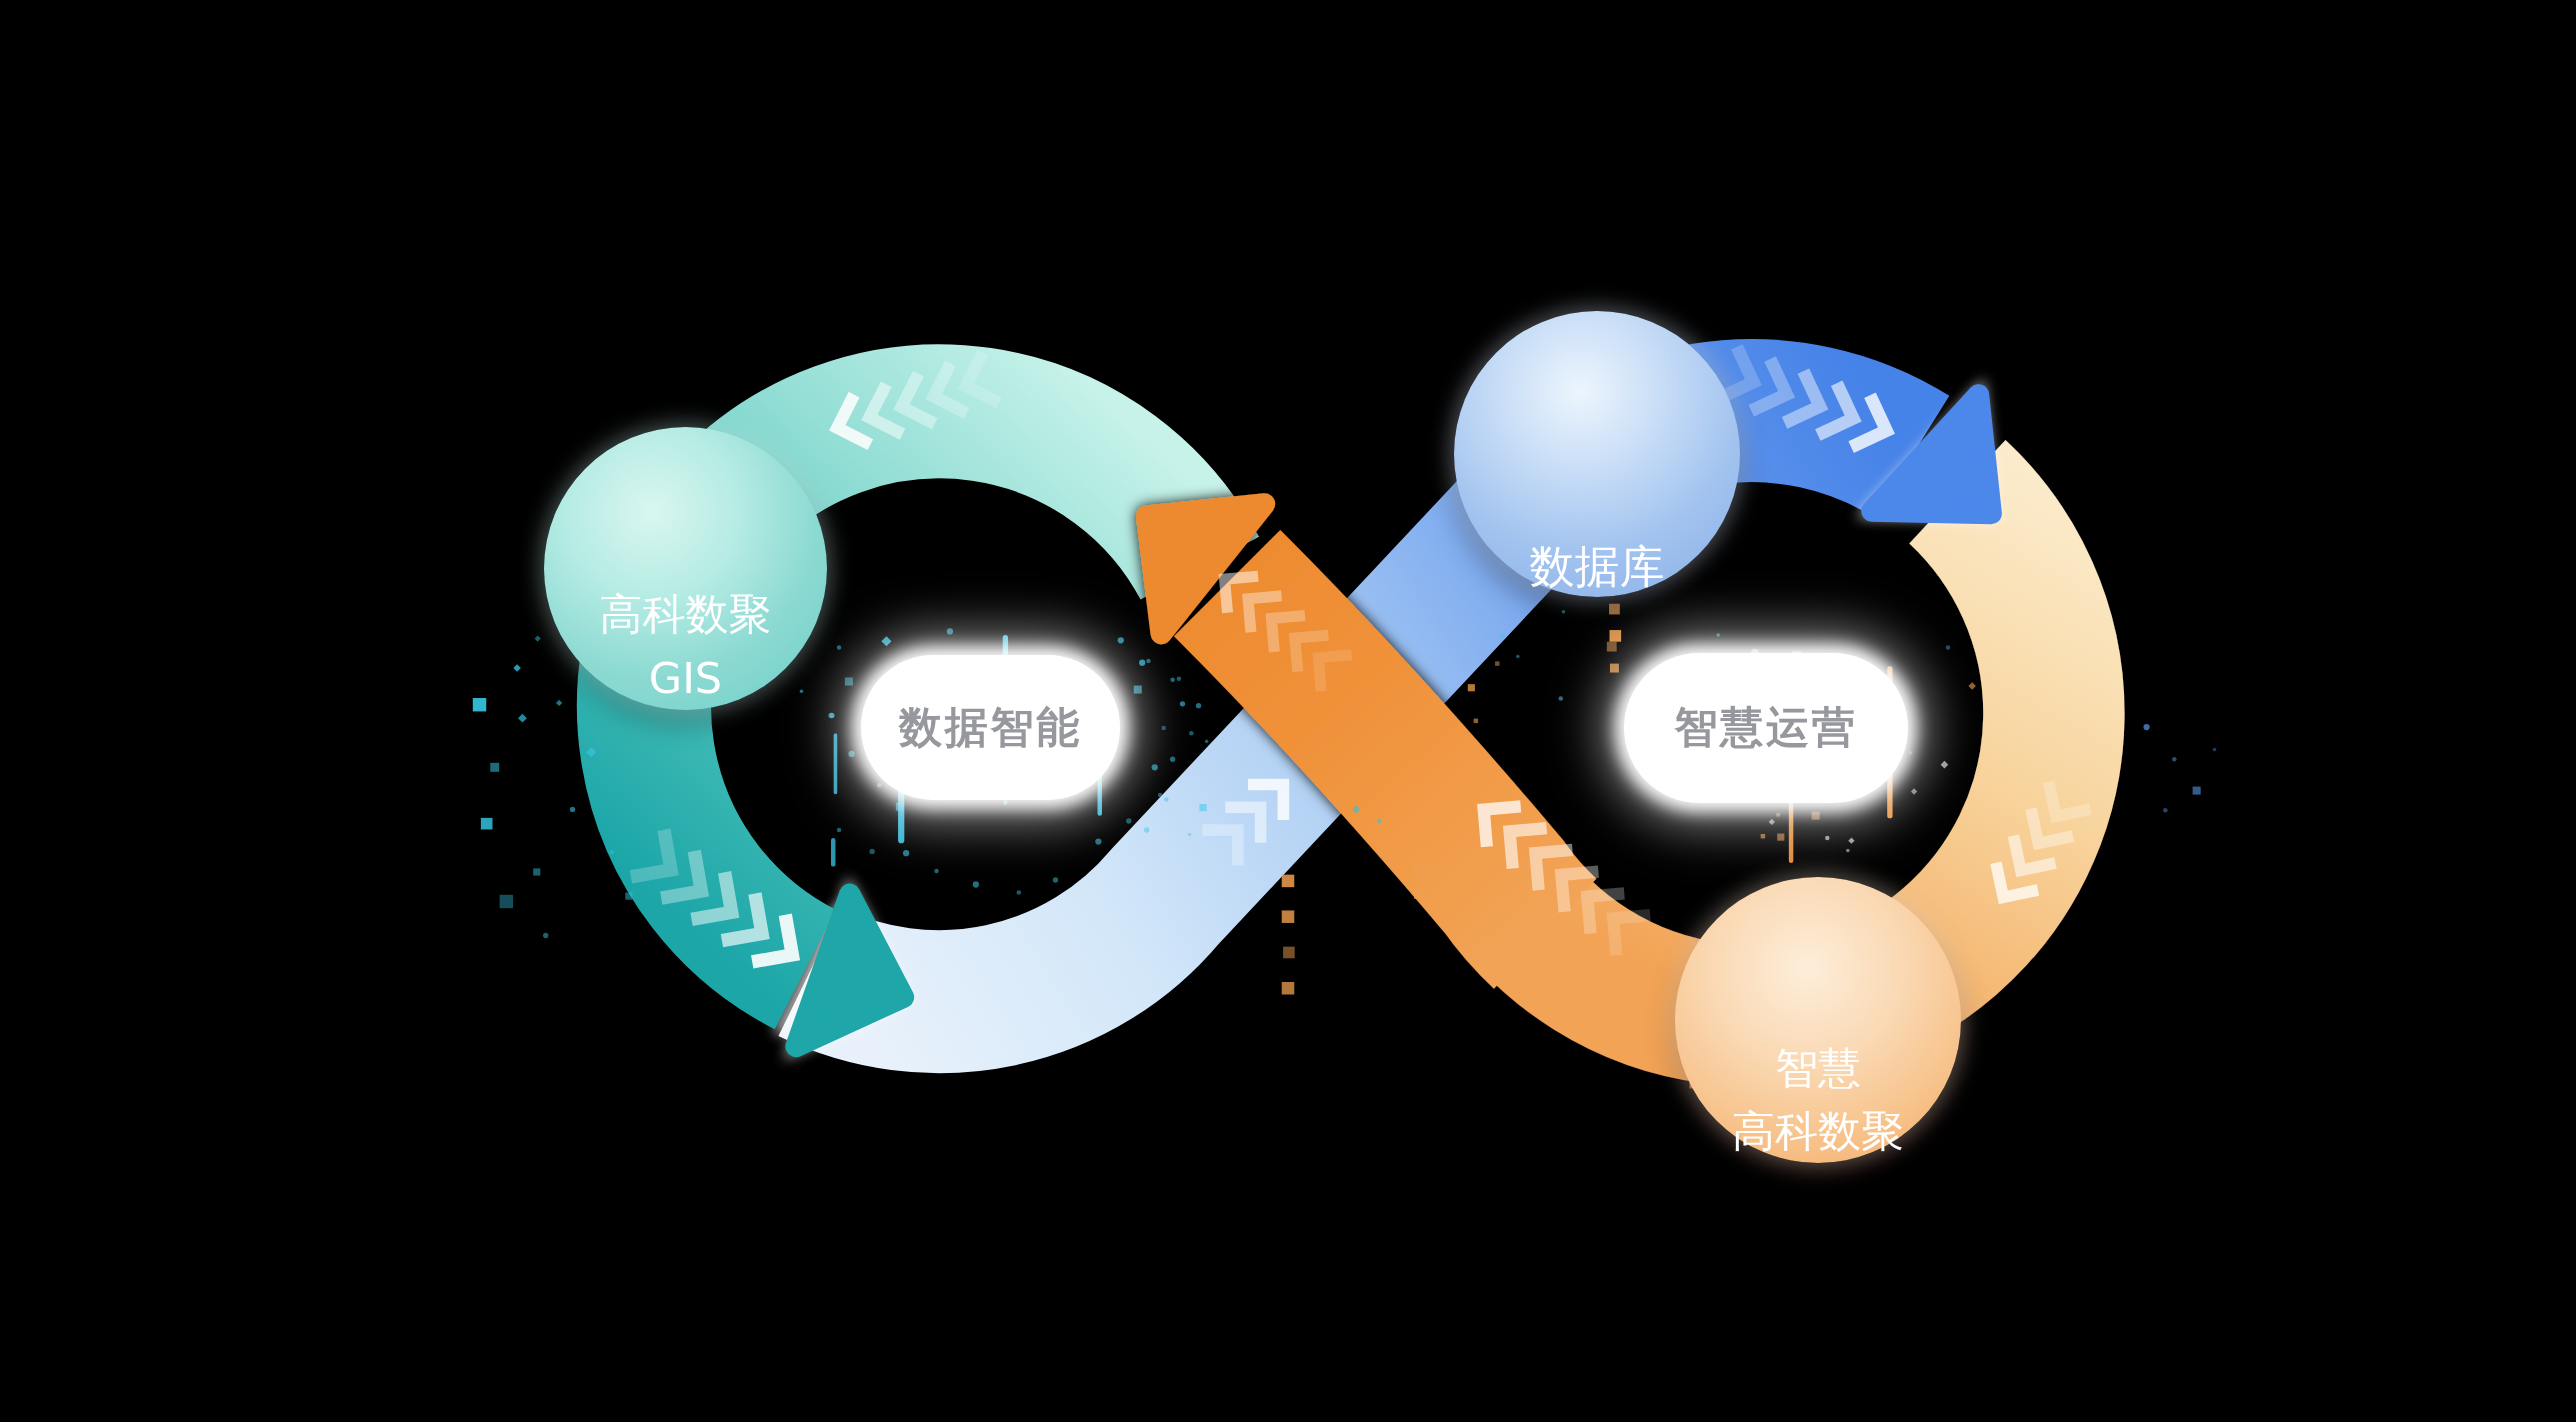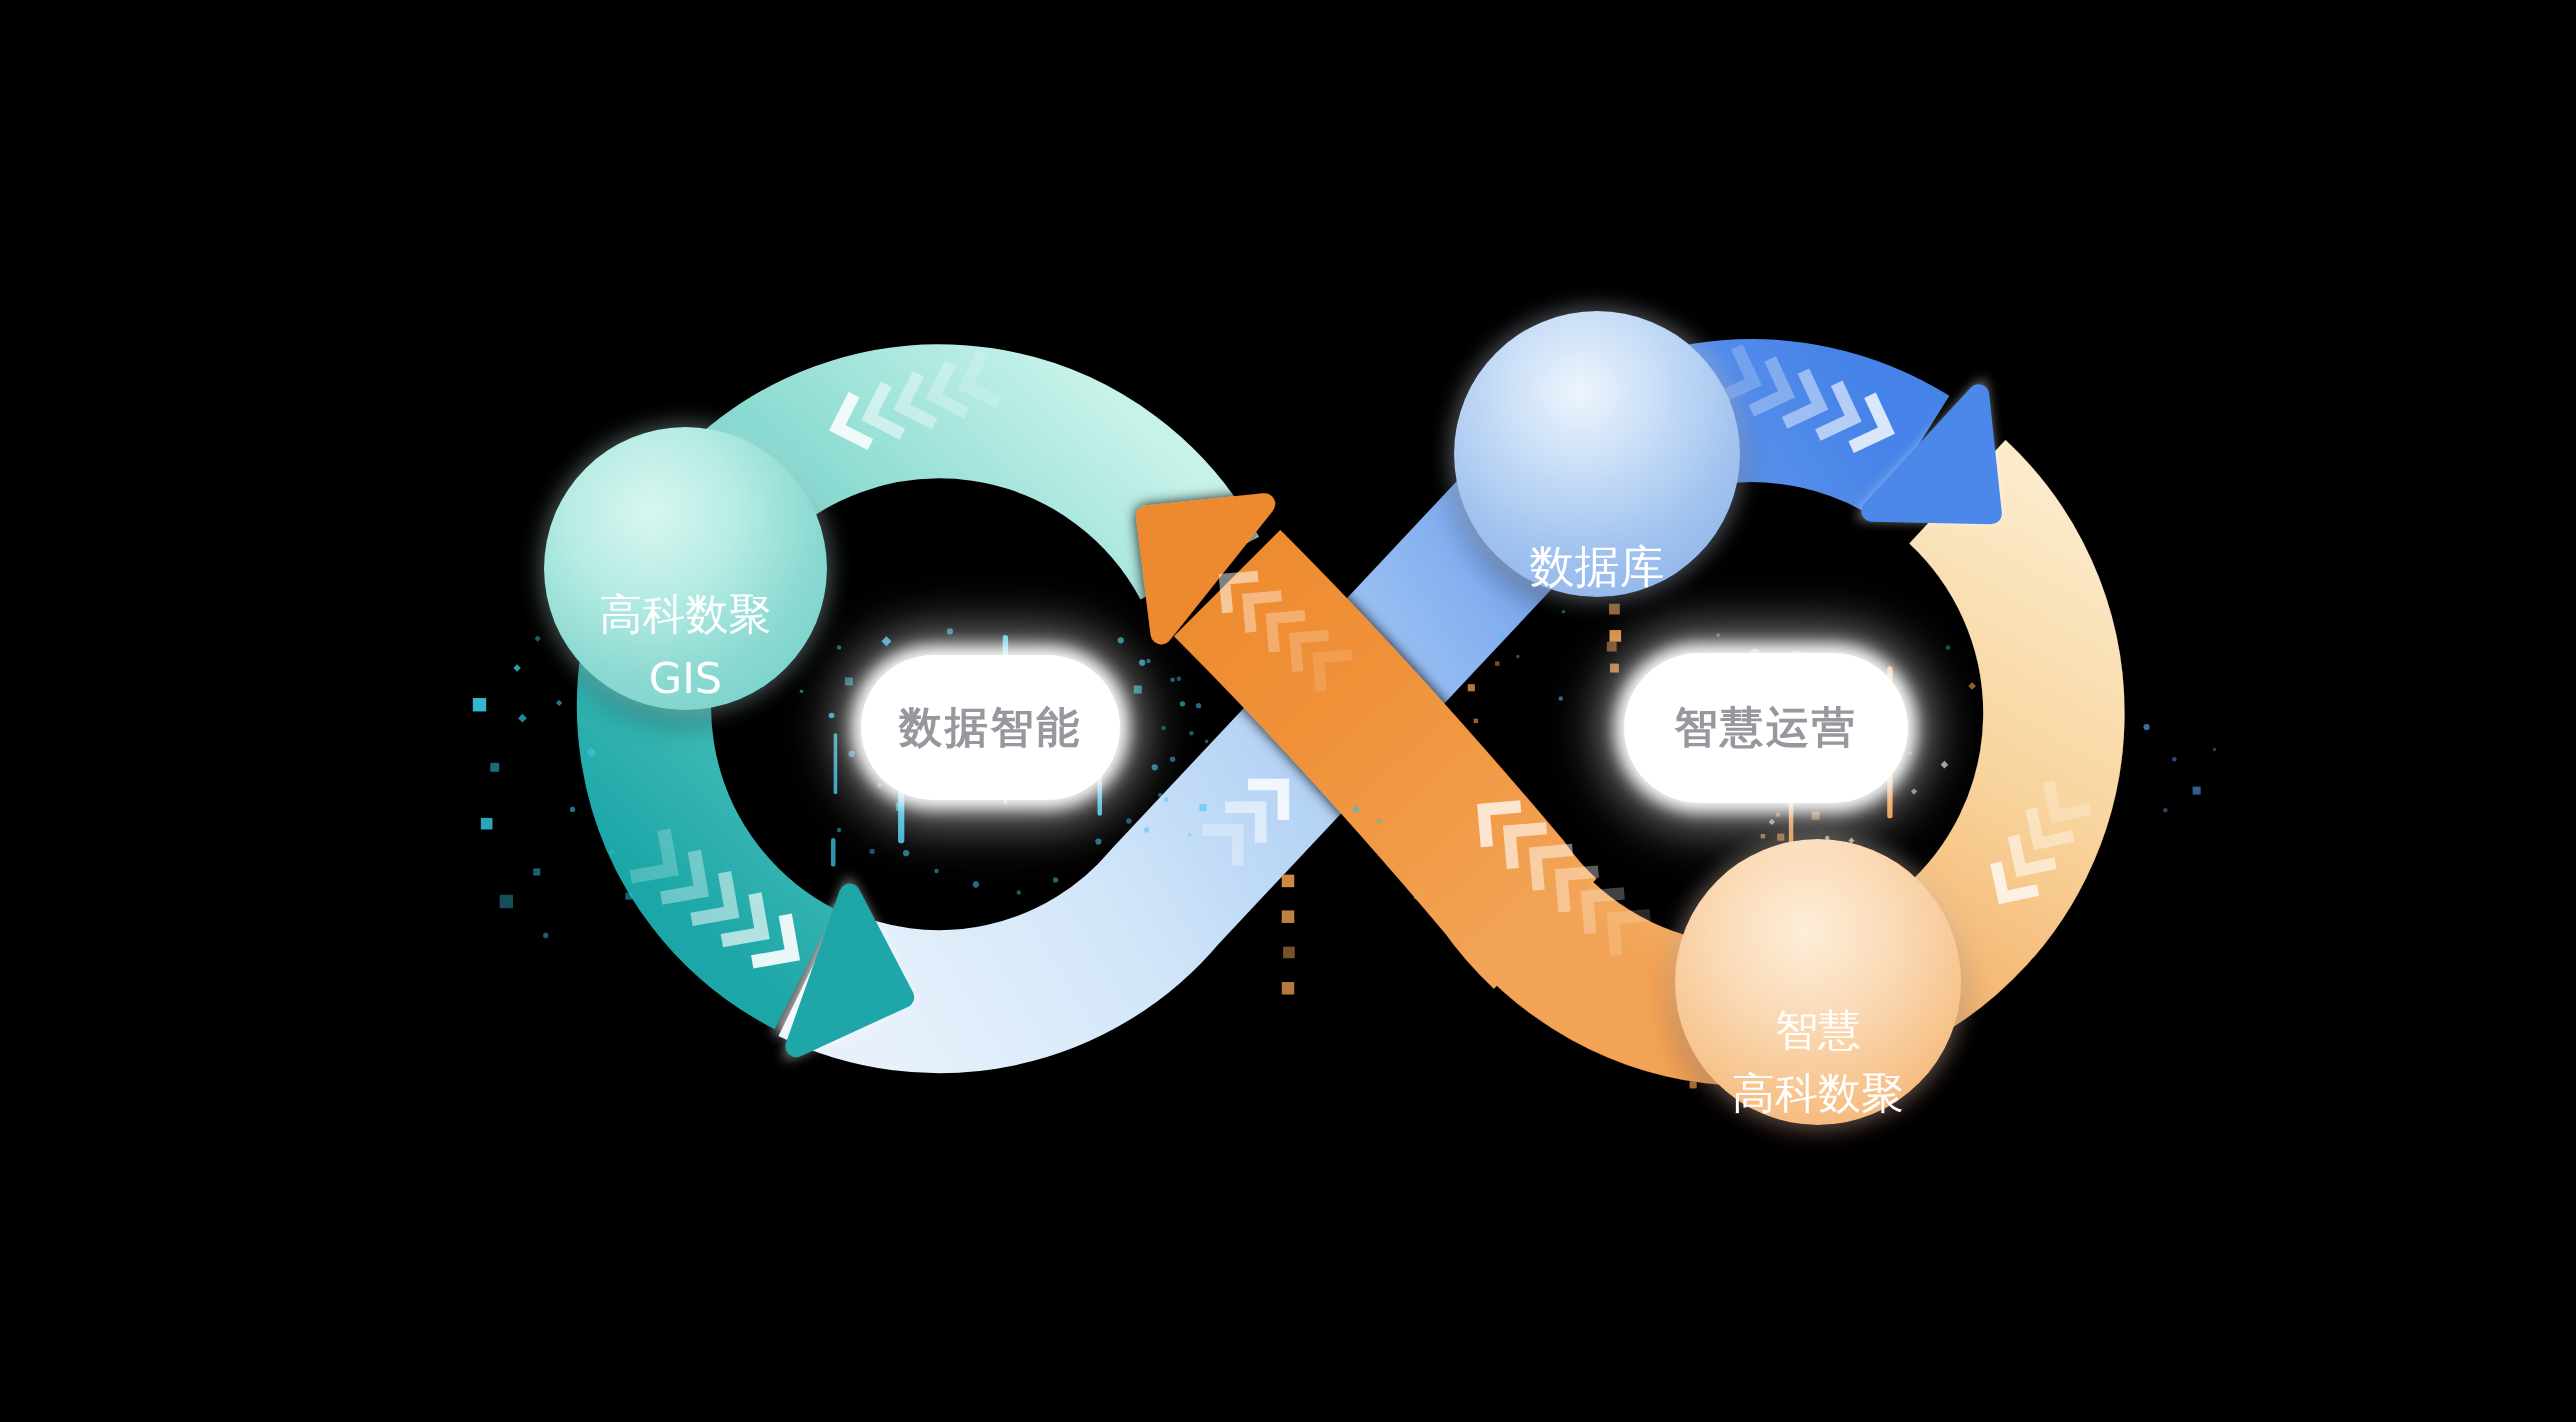--- a/index.html
+++ b/index.html
@@ -7,21 +7,21 @@
            font-family:"DejaVu Sans","Liberation Sans",sans-serif; }
   #art { position:absolute; left:0; top:0; }
   .node { position:absolute; border-radius:50%; display:flex; flex-direction:column;
           align-items:center; justify-content:flex-end; color:#fff; text-align:center; font-weight:500; }
   .node-gis { left:544px; top:427px; width:283px; height:283px; font-size:43px; line-height:64px;
       background: radial-gradient(circle at 38% 30%, #D9F6F0 0%, #B6ECE4 32%, #8CDAD2 62%, #6CCDC6 100%);
       box-shadow: 0 0 19.7px 5.4px rgba(210,245,240,0.30), 0 14.3px 27px rgba(0,0,0,0.30); }
   .node-db { left:1454px; top:311px; width:286px; height:286px; font-size:45px;
       background: radial-gradient(circle at 44% 28%, #EDF5FD 0%, #C9DEF7 30%, #A2C3EF 62%, #88AEE8 100%);
       box-shadow: 0 0 19.7px 5.4px rgba(230,240,255,0.30), 0 14.3px 29px rgba(0,0,10,0.40); }
-  .node-orange { left:1675px; top:839px; width:286px; height:286px; font-size:43px; line-height:63px;
+  .node-orange { left:1675px; top:877px; width:286px; height:286px; font-size:43px; line-height:63px;
       background: radial-gradient(circle at 46% 32%, #FDEEDA 0%, #FAD9B4 38%, #F7C28A 70%, #F2A765 100%);
       box-shadow: 0 0 19.7px 5.4px rgba(255,240,220,0.30), 0 14.3px 29px rgba(40,10,0,0.35); }
   .tag { position:absolute; display:flex; align-items:center; justify-content:center;
          background:#fff; color:#96989E; font-weight:600; letter-spacing:2.7px; }
   .tag-left { left:861px; top:655px; width:259px; height:145px; border-radius:72px; font-size:43px;
       box-shadow: 0 0 16px 9px rgba(255,255,255,0.95), 0 0 49px 23px rgba(255,255,255,0.50); }
   .tag-right { left:1624px; top:653px; width:284px; height:150px; border-radius:75px; font-size:43px;
       box-shadow: 0 0 16px 9px rgba(255,255,255,0.95), 0 0 49px 23px rgba(255,255,255,0.50); }
 </style>
 </head>

